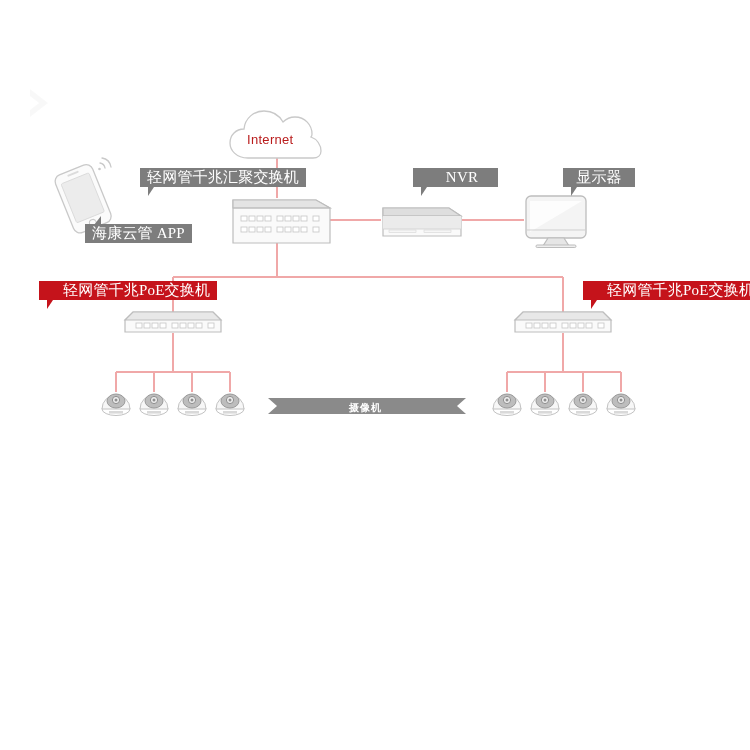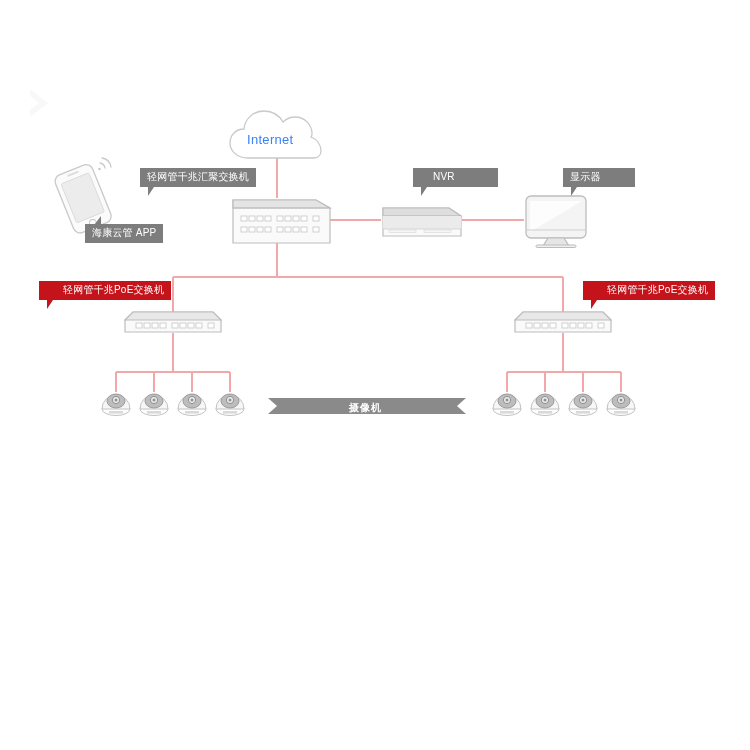--- a/index.html
+++ b/index.html
@@ -3,30 +3,30 @@
 <meta charset="utf-8">
 <style>
   html,body{margin:0;padding:0;background:#ffffff;}
   body{width:750px;height:750px;position:relative;overflow:hidden;
        font-family:"Liberation Sans","DejaVu Sans",sans-serif;}
   #stage{position:absolute;left:0;top:0;width:750px;height:750px;}
   svg.layer{position:absolute;left:0;top:0;width:750px;height:750px;}
 
   .lbl{position:absolute;white-space:nowrap;}
   .lbl .box{
-      display:block;padding:3px 7px 4px 7px;font-size:10px;line-height:12px;
-      color:#ffffff;letter-spacing:.2px;
+      display:block;padding:3px 7px 4px 7px;font-size:15px;line-height:12px;
+      color:#ffffff;letter-spacing:.2px;text-align:center;font-family:Liberation Serif, serif;
   }
   .lbl.gray .box{background:#7d7d7d;}
   .lbl.red  .box{background:#c5131b;padding-left:24px;}
   .lbl .tail{position:absolute;width:0;height:0;border-style:solid;}
   .lbl.gray .tail{border-width:9px 6px 0 0;border-color:#7d7d7d transparent transparent transparent;}
   .lbl.red  .tail{border-width:9px 6px 0 0;border-color:#c5131b transparent transparent transparent;}
 
-  .cloudtxt{position:absolute;font-size:13px;color:#3b82f6;letter-spacing:.3px;text-align:right;}
+  .cloudtxt{position:absolute;font-size:13px;color:#b91c1c;letter-spacing:.3px;text-align:right;}
   .bannertxt{position:absolute;font-size:10px;color:#ffffff;letter-spacing:1px;}
   .wm{position:absolute;left:22px;top:86px;width:40px;height:36px;opacity:.55;}
 </style>
 </head>
 <body>
 
 <div id="stage">
 
   <svg class="wm" viewBox="0 0 40 36">
     <path d="M8 3 L26 17 L8 31 L8 24 L17 17 L8 10 Z" fill="#f4f4f4"></path>

